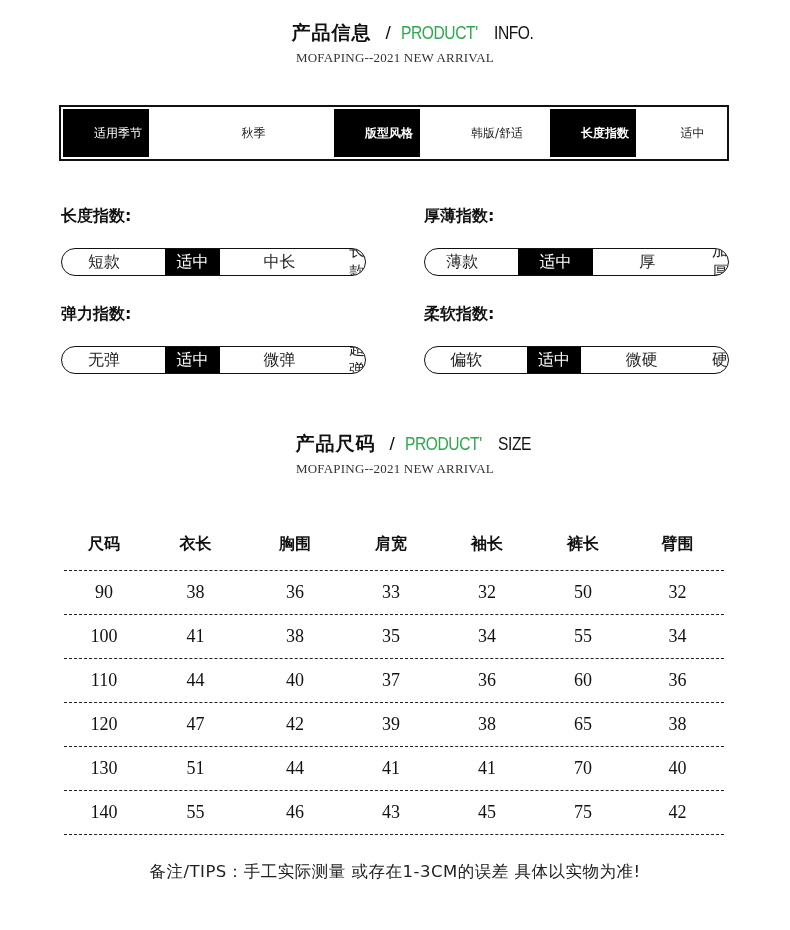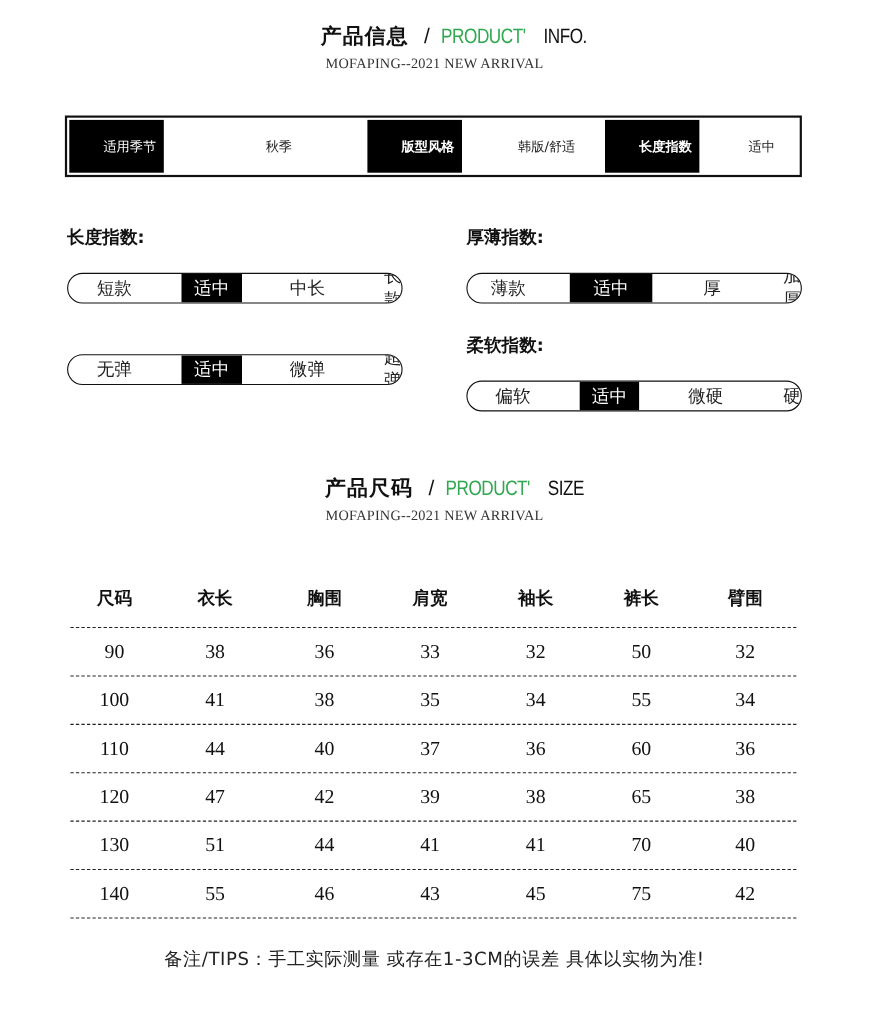--- a/index.html
+++ b/index.html
@@ -79,20 +79,21 @@
   <div class="idx-title">厚薄指数:</div>
   <div class="pill">
     <div class="opt" style="width:77px">薄款</div>
     <div class="opt active" style="width:77px">适中</div>
     <div class="opt" style="width:74px">厚</div>
     <div class="opt" style="flex:1; justify-content:flex-start; padding-left:10px;">加厚</div>
   </div>
 </div>
 
 <div class="index-block" style="left:61px; top:304px;">
+  <div class="idx-title">弹力指数:</div>
   <div class="pill">
     <div class="opt" style="width:87px">无弹</div>
     <div class="opt active" style="width:57px">适中</div>
     <div class="opt" style="width:84px">微弹</div>
     <div class="opt" style="flex:1; justify-content:flex-start; padding-left:10px;">超弹</div>
   </div>
 </div>
 
 <div class="index-block" style="left:424px; top:304px;">
   <div class="idx-title">柔软指数:</div>

